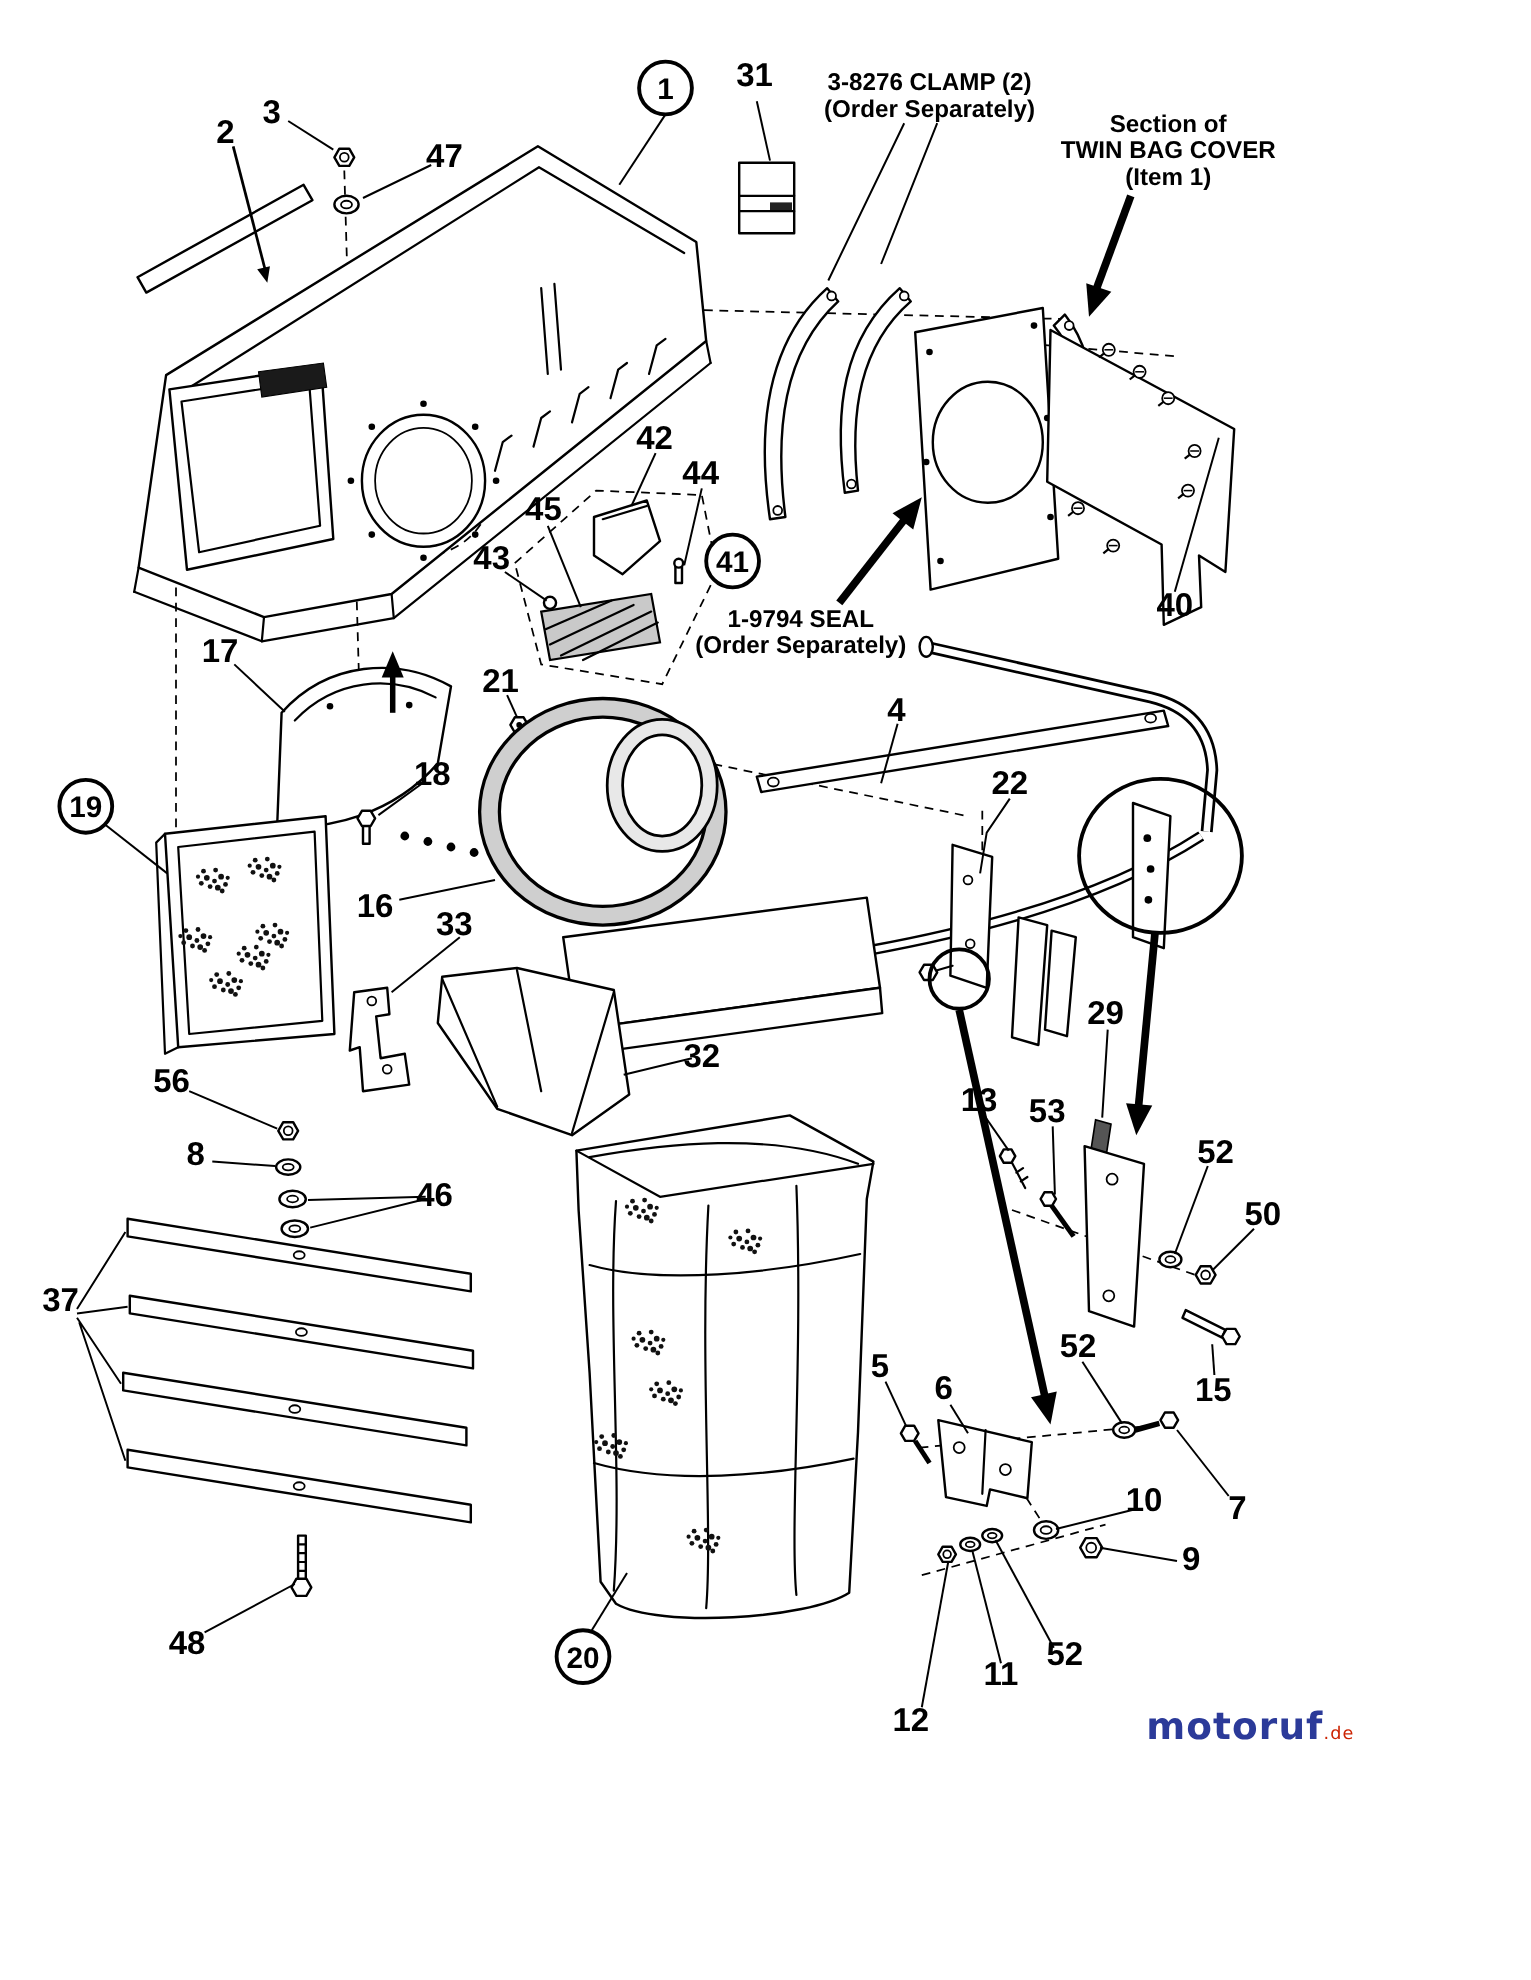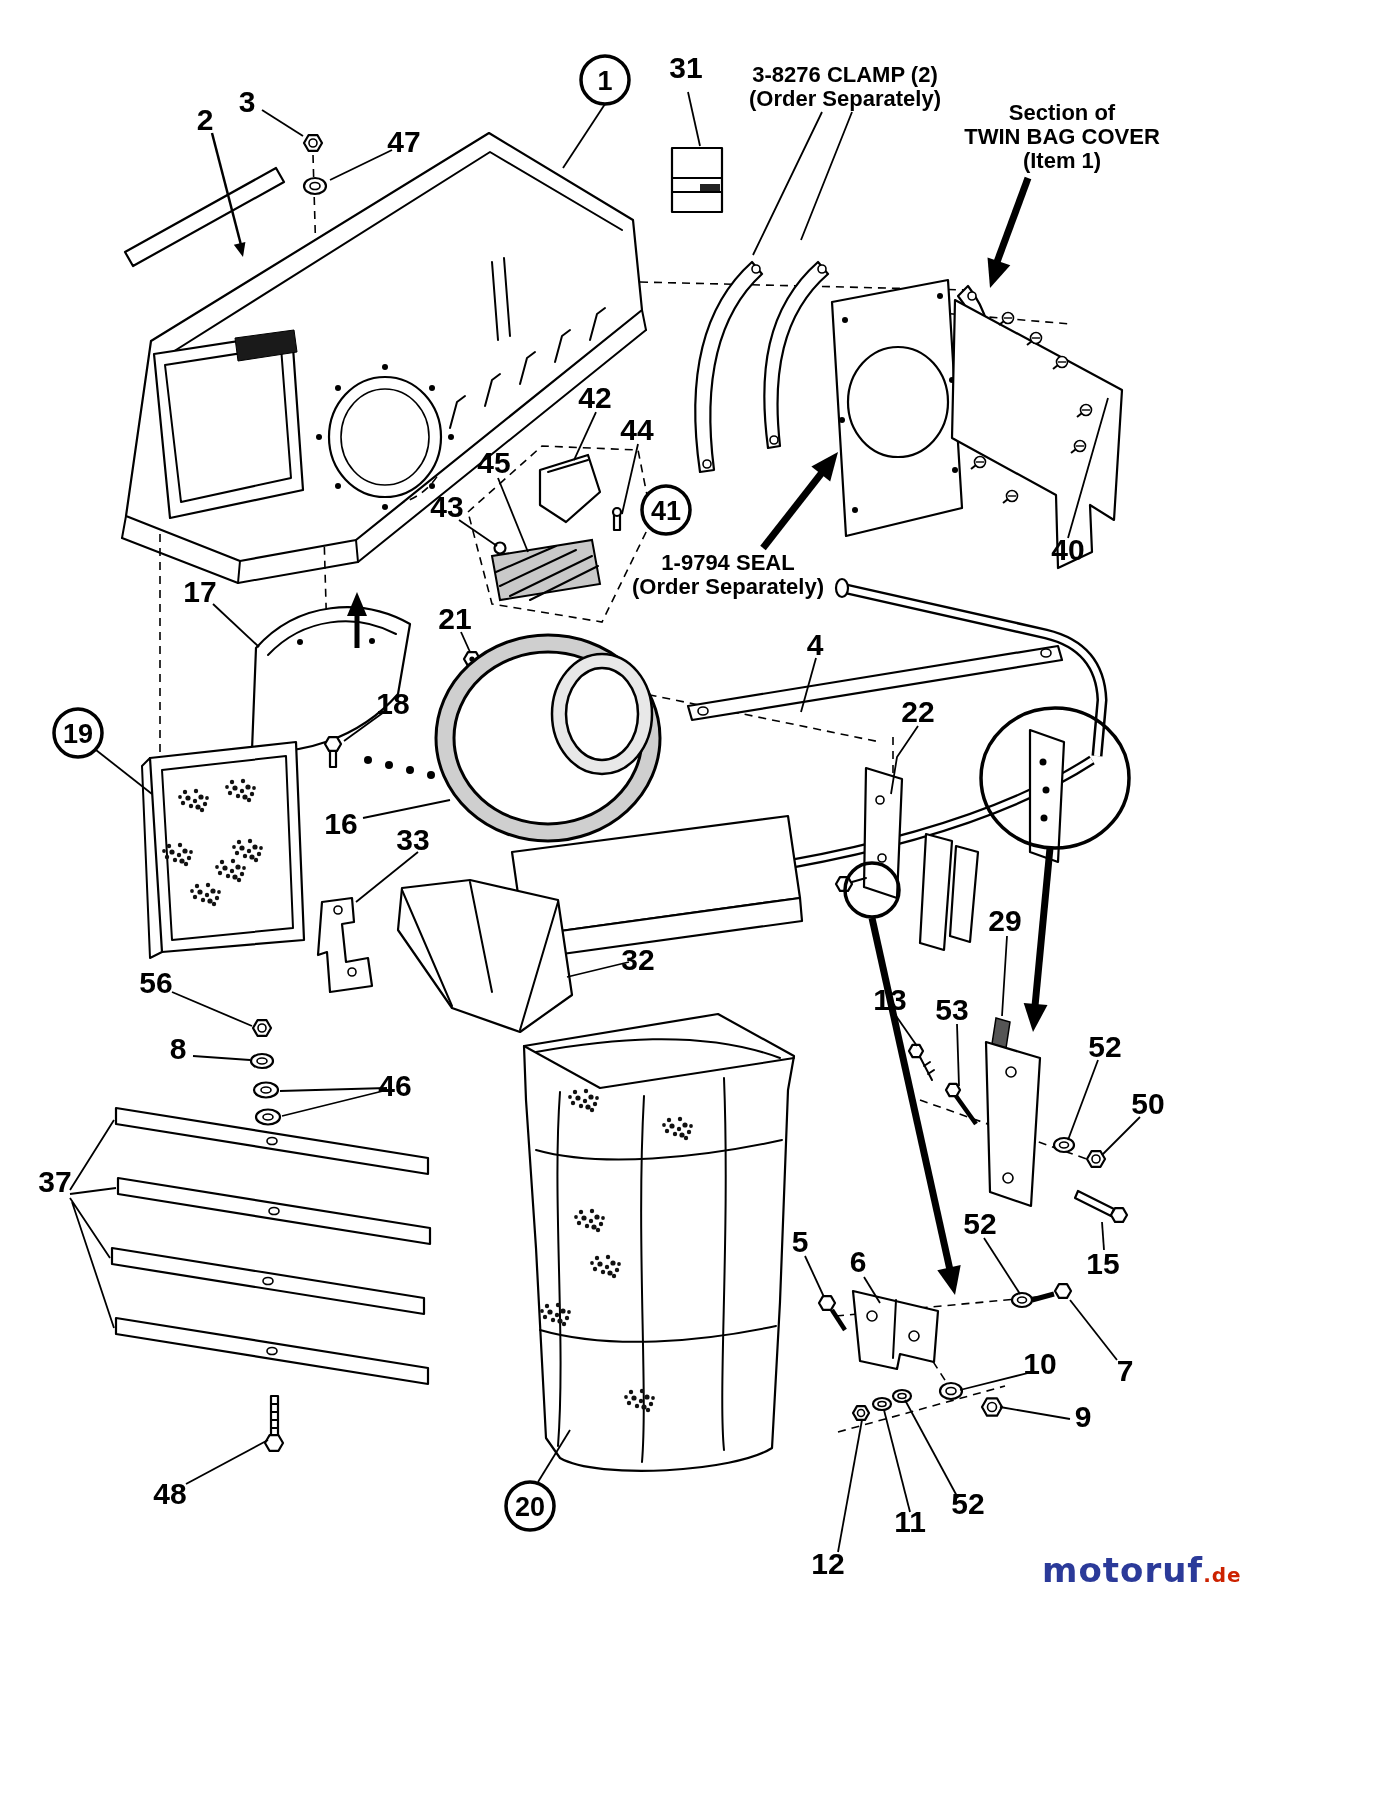--- a/index.html
+++ b/index.html
@@ -11,21 +11,21 @@
   .lblc{font-size:27px;font-weight:bold;text-anchor:middle;}
   .note{font-size:22px;font-weight:bold;text-anchor:middle;}
   .part{fill:#fff;stroke:#000;stroke-width:2.2;stroke-linejoin:round;}
   .ln{fill:none;stroke:#000;stroke-width:2;stroke-linejoin:round;stroke-linecap:round;}
   .ld{fill:none;stroke:#000;stroke-width:1.8;}
   .dash{fill:none;stroke:#000;stroke-width:1.6;stroke-dasharray:8 6;}
   .blk{fill:#000;stroke:none;}
   .hole{fill:#fff;stroke:#000;stroke-width:1.6;}
   .watermark{position:absolute;left:1042px;top:1550px;font-family:"DejaVu Sans",sans-serif;
              font-weight:bold;font-size:34px;color:#2b3a99;letter-spacing:1px;}
-  .watermark .tld{color:#cc2200;font-size:20px;font-weight:bold;}
+  .watermark .tld{color:#cc2200;font-size:16px;font-weight:normal;}
 </style>
 </head>
 <body>
 
 <div class="canvas">
 <svg width="1392" height="1800" viewBox="0 0 1392 1800" xmlns="http://www.w3.org/2000/svg">
 
   <defs>
     <g id="speck" fill="#111" stroke="none">
       <circle cx="0" cy="0" r="2.6"></circle>

